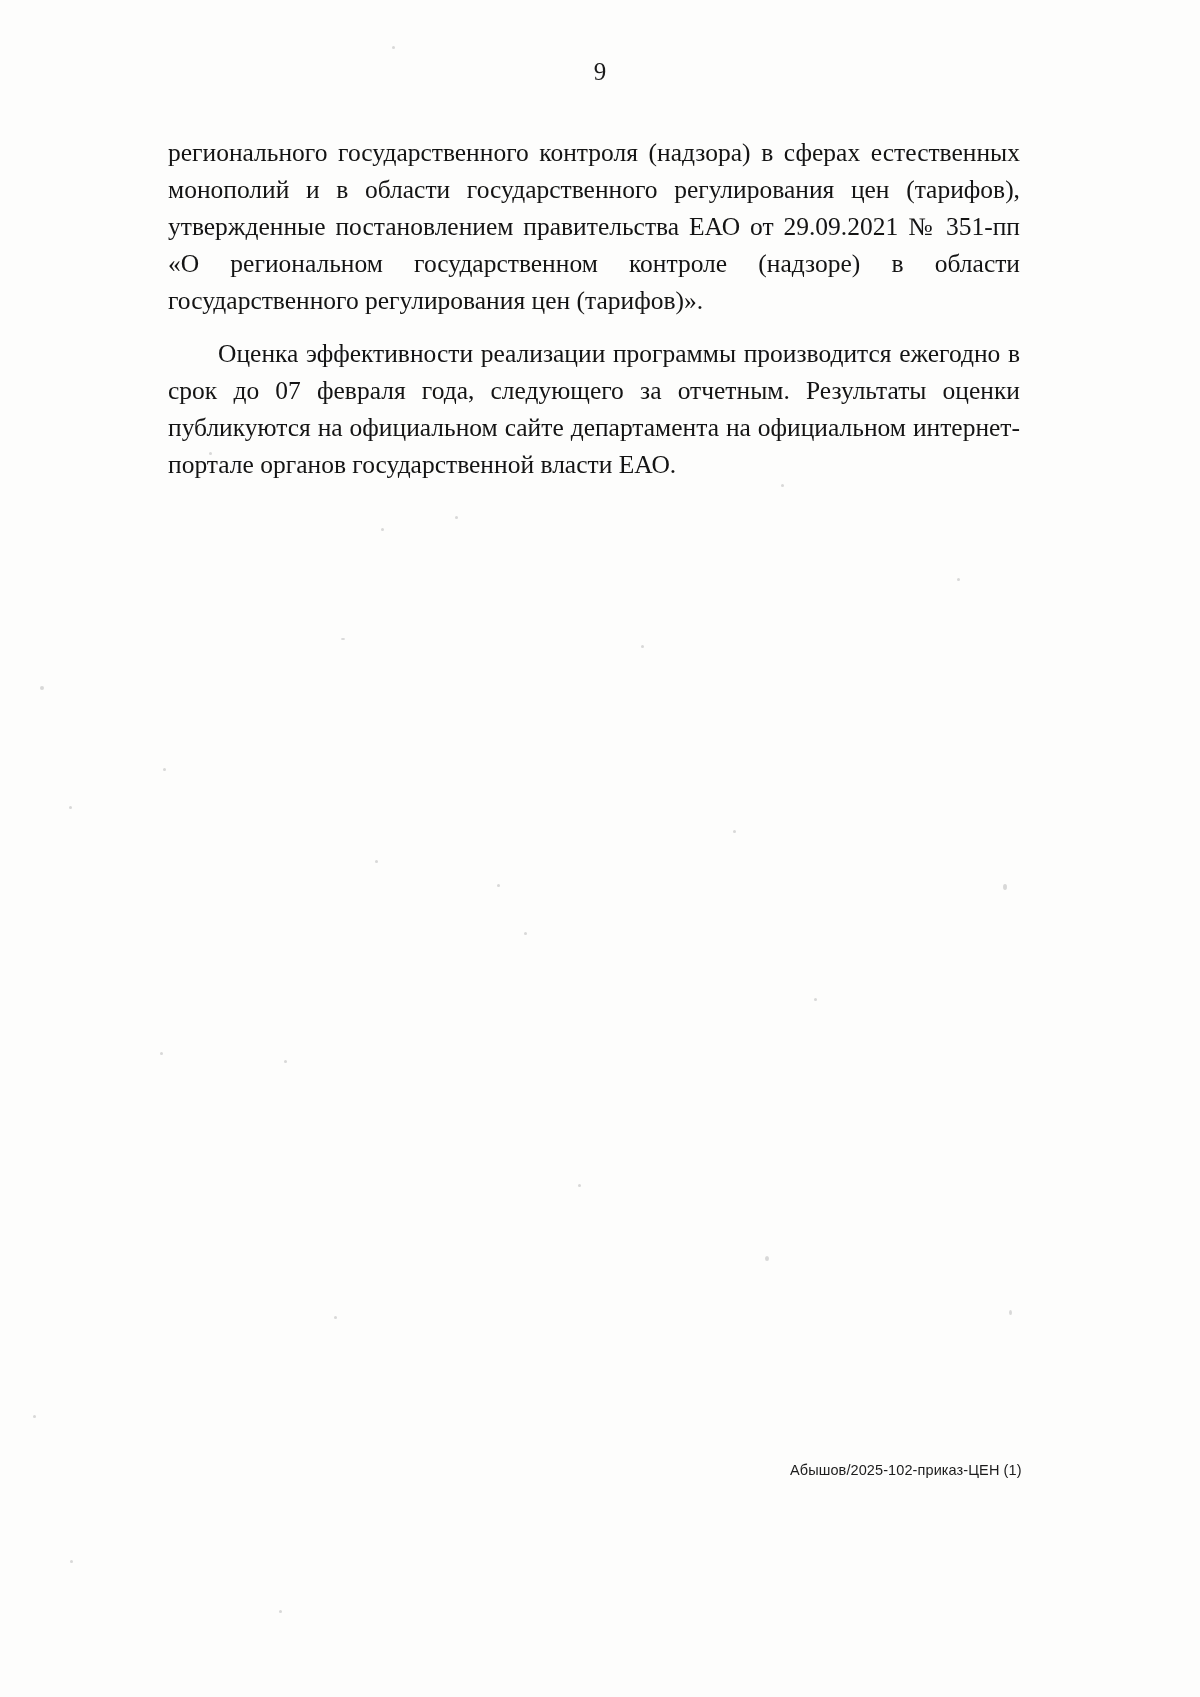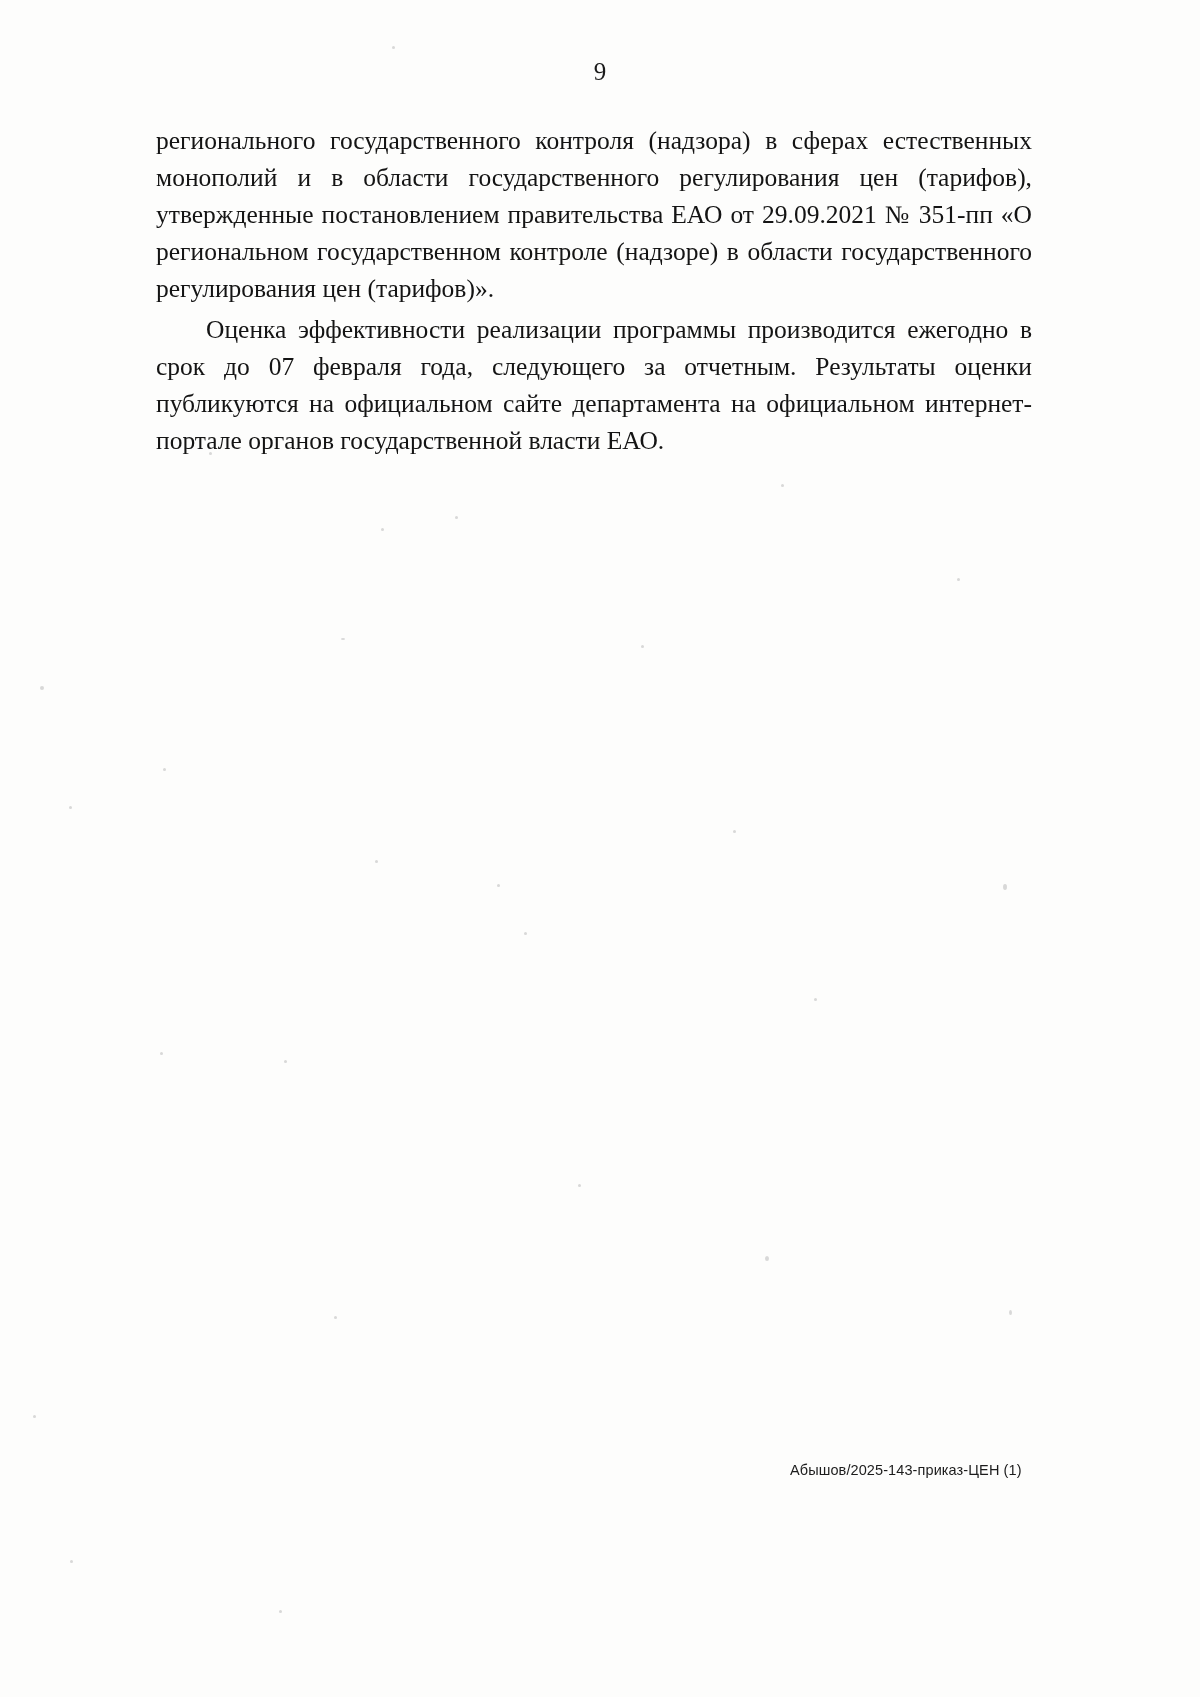--- a/index.html
+++ b/index.html
@@ -42,21 +42,21 @@
     width: 884px;
     font-size: 25.5px;
     line-height: 37px;
     text-align: justify;
     text-justify: inter-word;
     color: #141414;
     font-family: "Liberation Serif", serif;
   }
 
   .body-text p {
-    margin: 4px;
+    margin: 16px;
     text-align: justify;
   }
 
   .body-text p.indent {
     text-indent: 50px;
     margin-top: 1px;
   }
 
   
   .body-text p:last-child {
@@ -87,21 +87,21 @@
 
 <div class="page">
 
   <div class="page-number">9</div>
 
   <div class="body-text">
     <p>регионального государственного контроля (надзора) в сферах естественных монополий и в области государственного регулирования цен (тарифов), утвержденные постановлением правительства ЕАО от 29.09.2021 № 351-пп «О региональном государственном контроле (надзоре) в области государственного регулирования цен (тарифов)».</p>
     <p class="indent">Оценка эффективности реализации программы производится ежегодно в срок до 07 февраля года, следующего за отчетным. Результаты оценки публикуются на официальном сайте департамента на официальном интернет-портале органов государственной власти ЕАО.</p>
   </div>
 
-  <div class="footer-ref">Абышов/2025-143-приказ-ЦЕН (1)</div>
+  <div class="footer-ref">Абышов/2025-102-приказ-ЦЕН (1)</div>
 
   <span class="speck" style="left:392px;  top:46px;  width:3px; height:3px;"></span>
   <span class="speck" style="left:781px;  top:484px; width:3px; height:3px;"></span>
   <span class="speck" style="left:455px;  top:516px; width:3px; height:3px;"></span>
   <span class="speck" style="left:381px;  top:528px; width:3px; height:3px;"></span>
   <span class="speck" style="left:957px;  top:578px; width:3px; height:3px;"></span>
   <span class="speck" style="left:209px;  top:452px; width:3px; height:3px;"></span>
   <span class="speck" style="left:341px;  top:638px; width:4px; height:2px;"></span>
   <span class="speck" style="left:641px;  top:645px; width:3px; height:3px;"></span>
   <span class="speck" style="left:40px;   top:686px; width:4px; height:4px;"></span>

